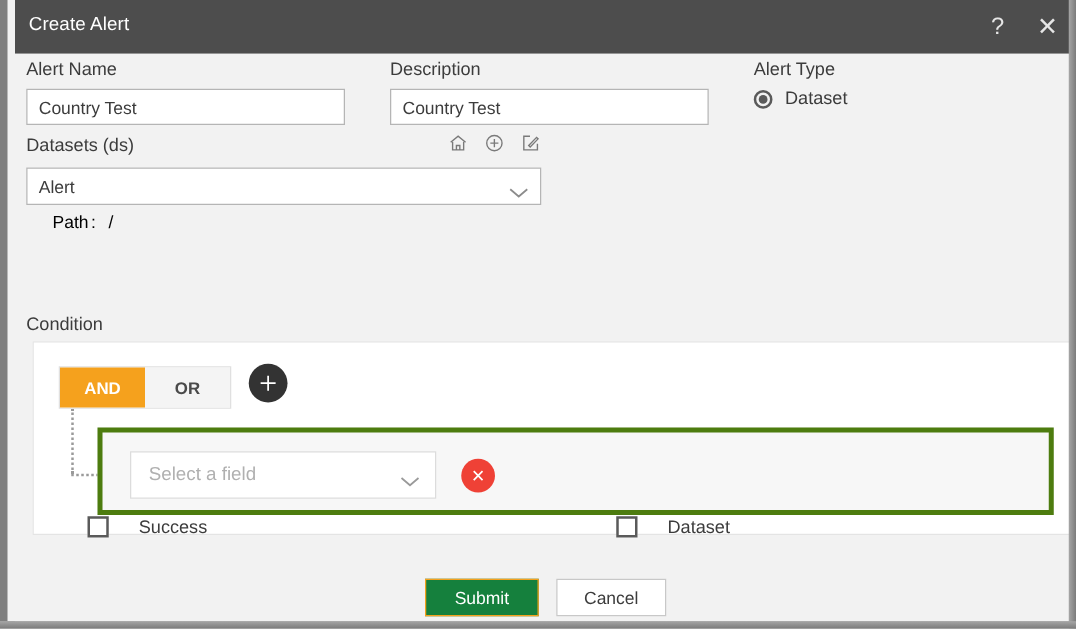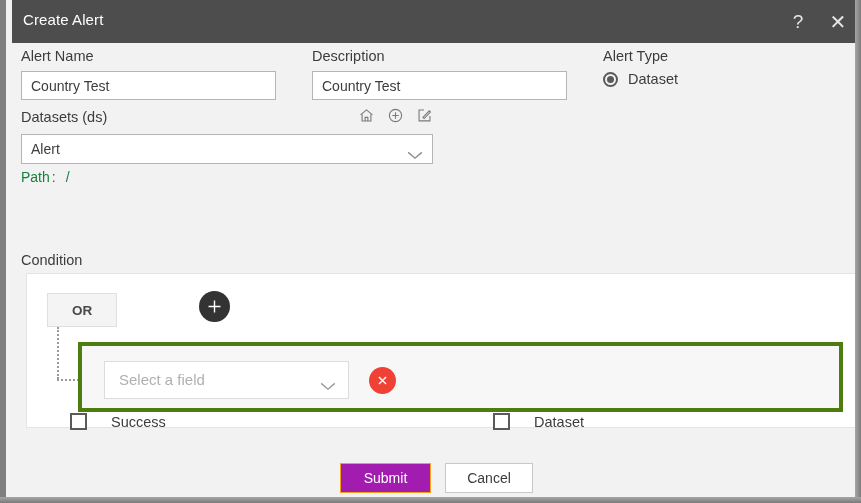--- a/index.html
+++ b/index.html
@@ -176,21 +176,22 @@
   }
   .selectbox .chev {
     position: absolute;
     right: 9px; top: 50%;
     margin-top: -3px;
     color: #8c8c8c;
   }
   .path-line {
     margin-top: 5px;
     font-size: 14px;
-    color: #15803d;
+    color: #000000;
+    margin-left: 21px;
   }
   .path-line .sep { margin: 0 4px 0 2px; }
   .path-line .val { margin-left: 6px; }
 
   
   .cond-label {
     position: absolute;
     left: 9px; top: 209px;
   }
   .cond-panel {
@@ -340,21 +341,21 @@
     font-family: "Liberation Sans", sans-serif;
     font-size: 14px;
     height: 30px;
     box-sizing: border-box;
     cursor: pointer;
     border: 1px solid transparent;
     outline: none;
   }
   .btn-submit {
     width: 91px;
-    background: #a21caf;
+    background: #15803d;
     color: #ffffff;
     border-color: #f5a11d;
   }
   .btn-cancel {
     width: 88px;
     background: #ffffff;
     color: #3c3c3c;
     border-color: #c8c8c8;
   }
 </style>
@@ -431,20 +432,21 @@
         <div class="path-line">
           <span>Path</span><span class="sep">:</span><span class="val">/</span>
         </div>
       </div>
 
       <span class="lbl cond-label">Condition</span>
 
       <div class="cond-panel">
 
         <div class="logic-toggle">
+          <div class="logic-btn active">AND</div>
           <div class="logic-btn">OR</div>
         </div>
 
         <div class="add-cond">
           <svg width="15" height="15" viewBox="0 0 16 16" fill="none" stroke="#ffffff" stroke-width="1.5">
             <path d="M8 1.6 V14.4 M1.6 8 H14.4"></path>
           </svg>
         </div>
 
         <div class="connector">

